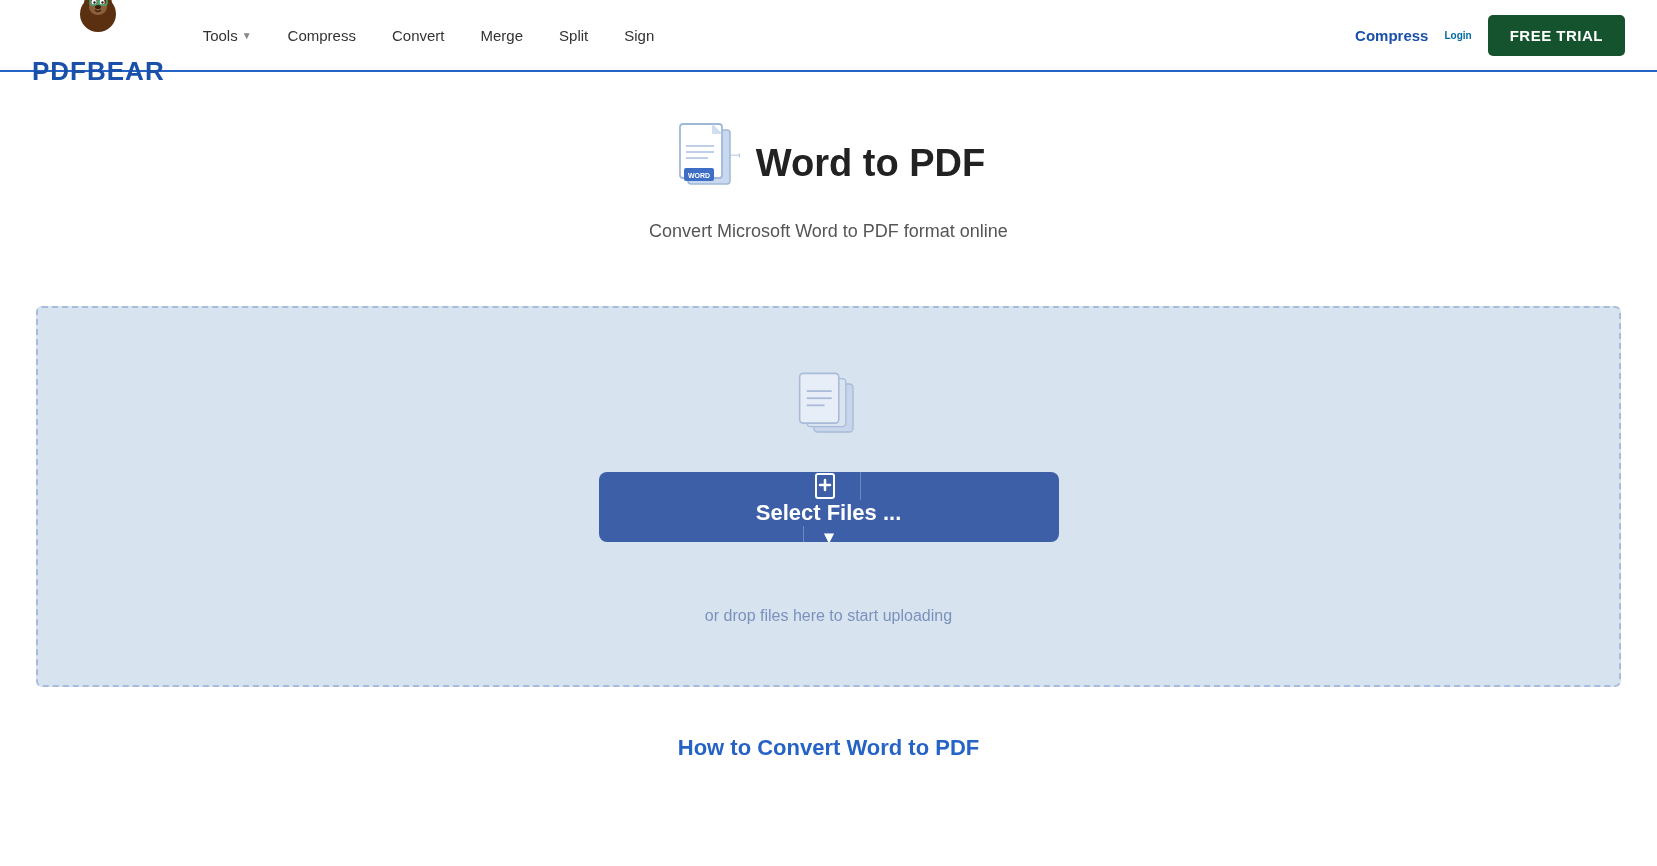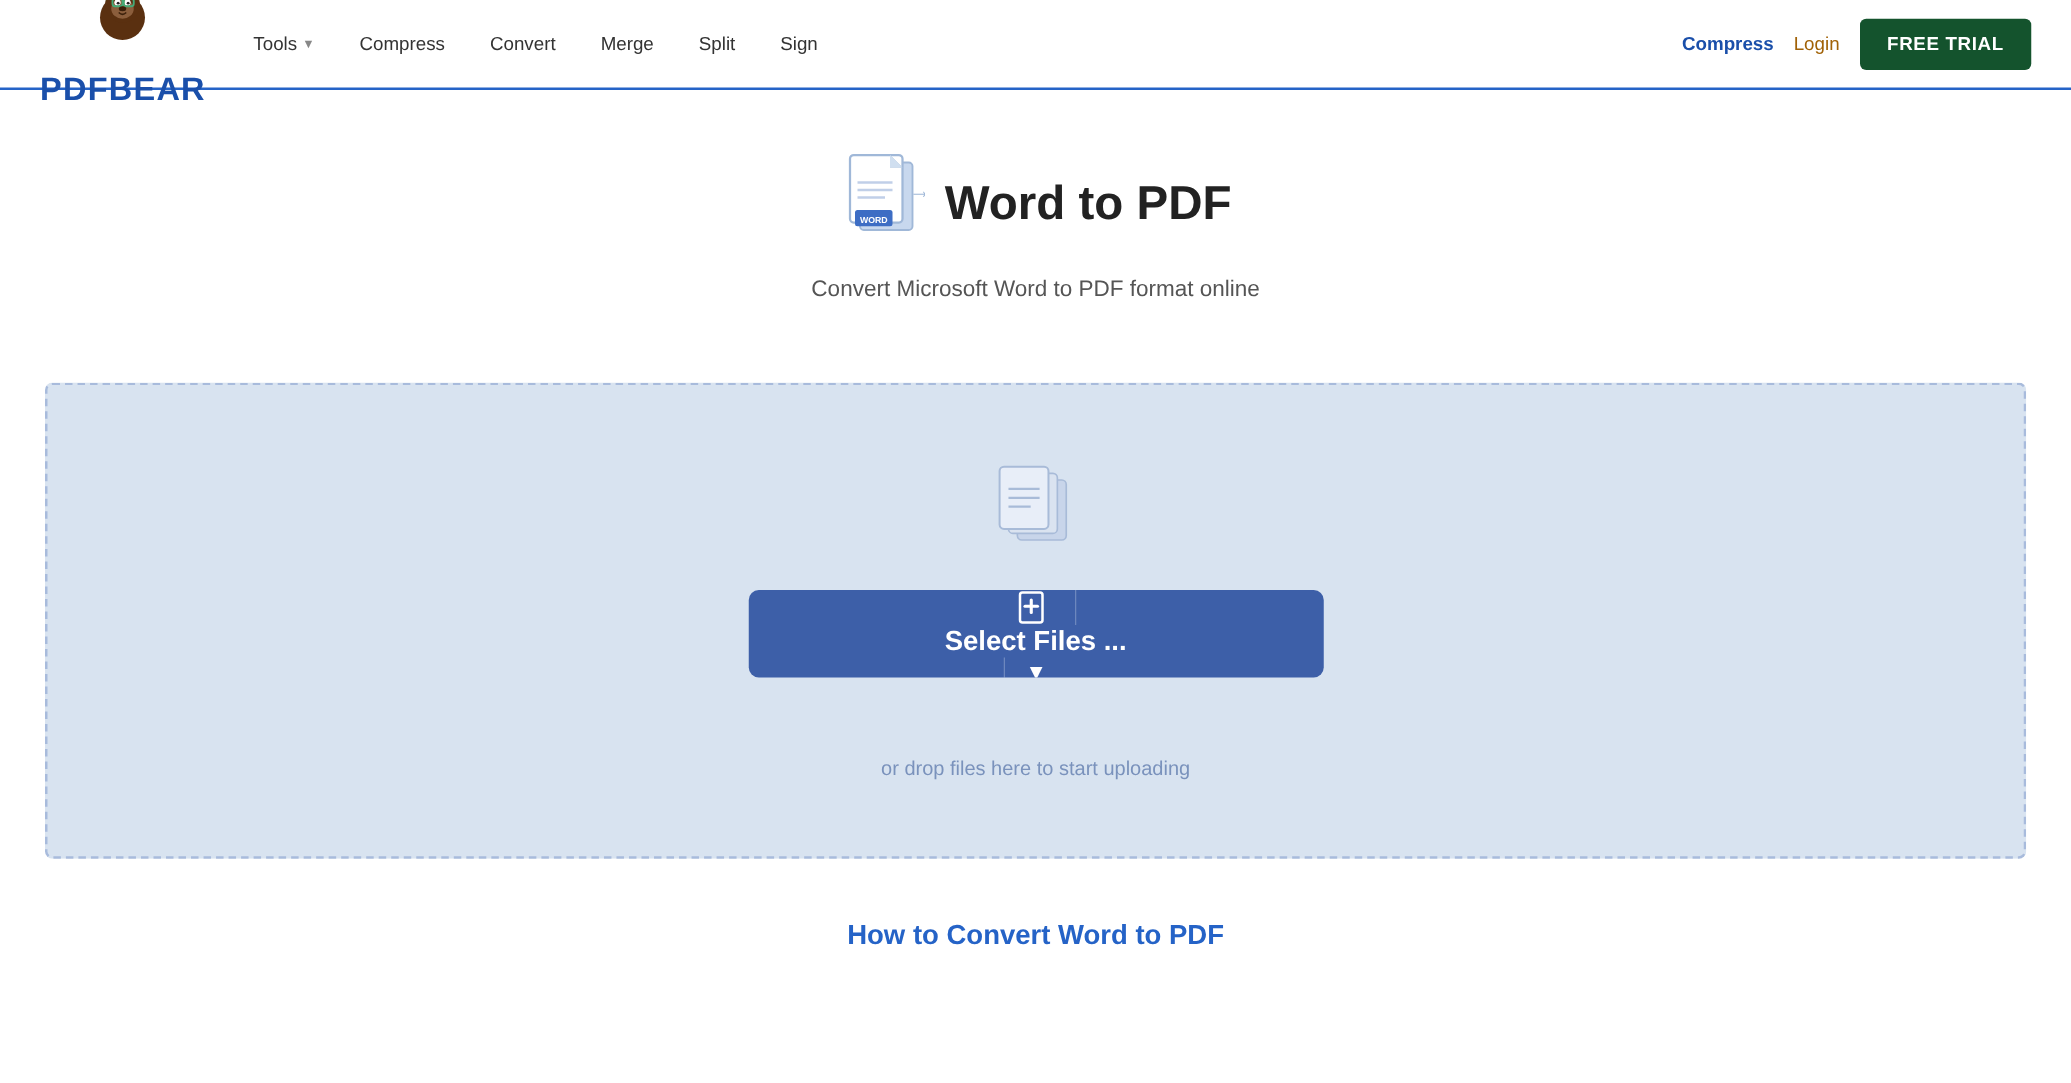--- a/index.html
+++ b/index.html
@@ -55,24 +55,25 @@
       gap: 16px;
     }
     .nav-pricing {
       font-size: 15px;
       font-weight: 600;
       color: #1a4faa;
       cursor: pointer;
       text-decoration: none;
     }
     .nav-login {
-      font-size: 15px;
-      color: #a16207;
+      font-size: 10px;
+      color: #0369a1;
       cursor: pointer;
       text-decoration: none;
+      font-weight: bold;
     }
     .btn-free-trial {
       background: #14532d;
       color: #fff;
       font-size: 15px;
       font-weight: 700;
       padding: 12px 22px;
       border: none;
       border-radius: 5px;
       cursor: pointer;

